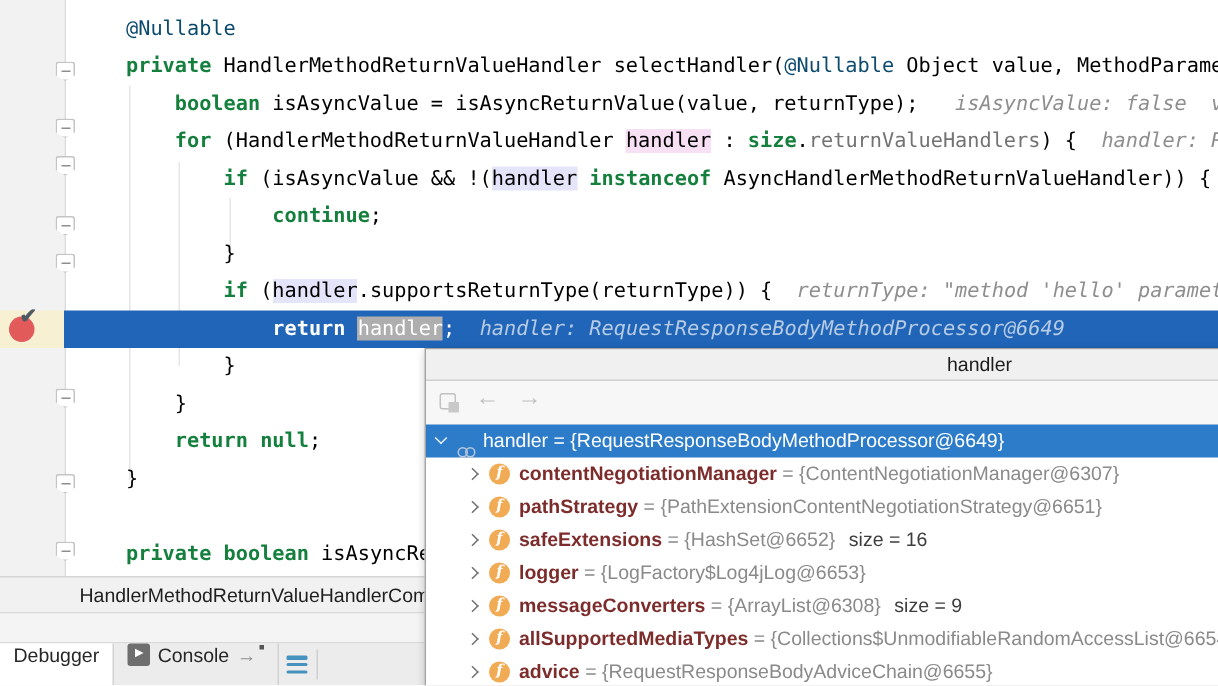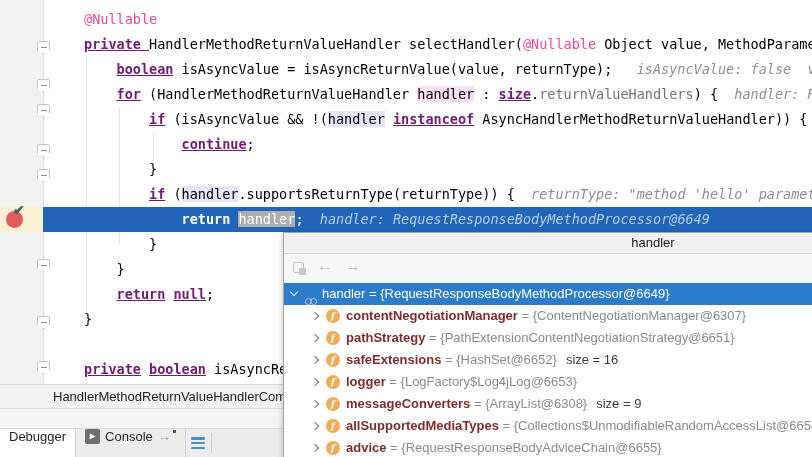--- a/index.html
+++ b/index.html
@@ -11,22 +11,22 @@
   
   #editor { position:absolute; left:0; top:0; width:812px; height:384px; background:#fff; overflow:hidden; }
   #gutter { position:absolute; left:0; top:0; width:43px; height:384px; background:#f2f2f2; }
   #fold-line { position:absolute; left:43px; top:0; width:1px; height:384px; background:#dcdcdc; }
   .indent-guide { position:absolute; width:1px; background:#e6e6e6; z-index:1; }
   #code-lines { position:absolute; left:0; top:7px; width:100%; z-index:2;
     font-family:"DejaVu Sans Mono", monospace; font-size:13.5px; }
   .line { height:25px; line-height:25px; white-space:pre; padding-left:84px; }
   .line.hl { background:linear-gradient(to right, #f7f0d3 0 43px, #2065b8 43px); }
   .tk-t  { color:#000000; }
-  .tk-k  { color:#701a75; font-weight:bold;text-decoration:underline; }
-  .tk-a  { color:#ec4899; }
+  .tk-k  { color:#15803d; font-weight:bold; }
+  .tk-a  { color:#0c4a6e; }
   .tk-f  { color:#737373; font-weight:normal; }
   .tk-hr { background:#e4e4fb; }
   .tk-hw { background:#f8e0f4; }
   .tk-d  { color:#8e8e8e; font-style:italic; }
   .tk-w  { color:#ffffff; }
   .tk-wk { color:#ffffff; font-weight:bold; }
   .tk-ws { color:#ffffff; background:#aeaeae; }
   .tk-dw { color:#b6cbe4; font-style:italic; }
   .fold-marker { position:absolute; left:37px; width:13px; height:13px; z-index:3;
     background:#ffffff; border:1px solid #c4c4c4; border-radius:2px;

